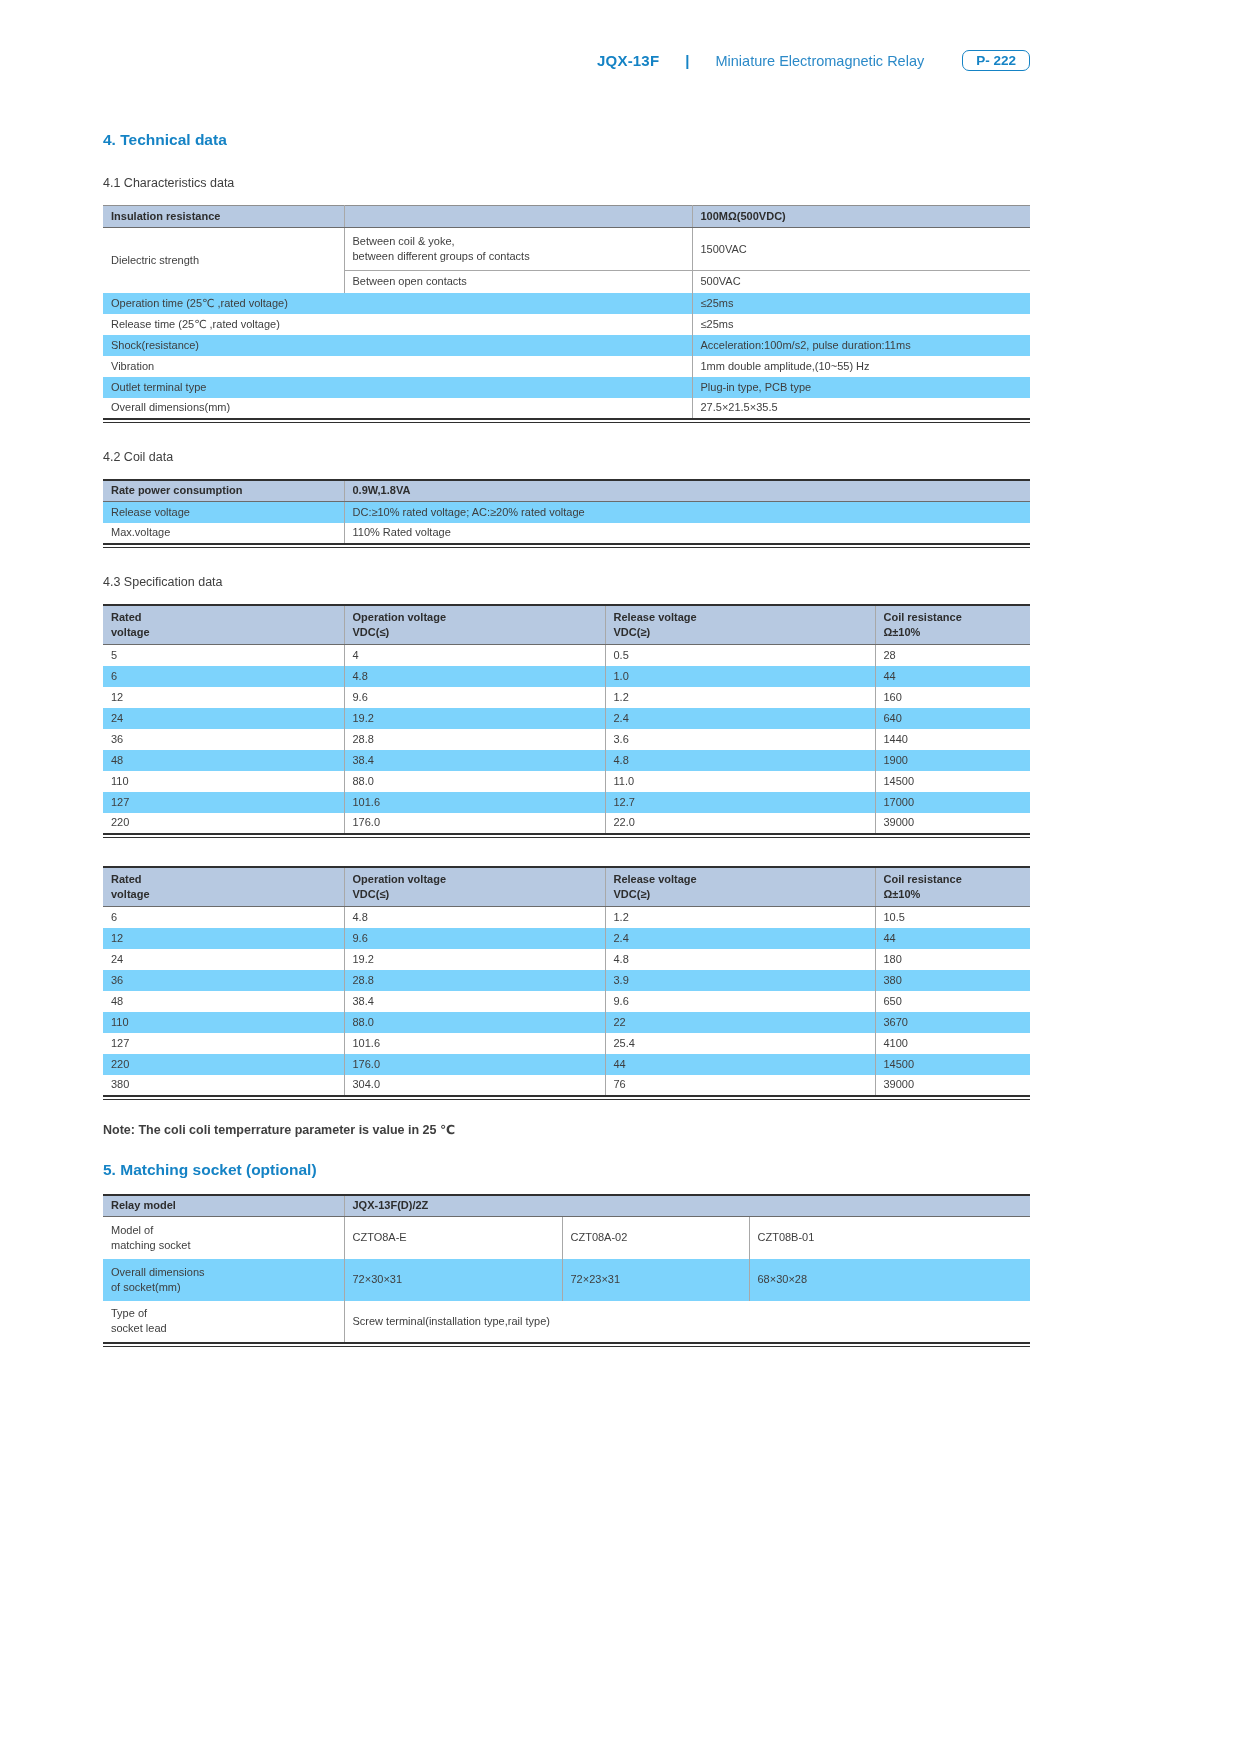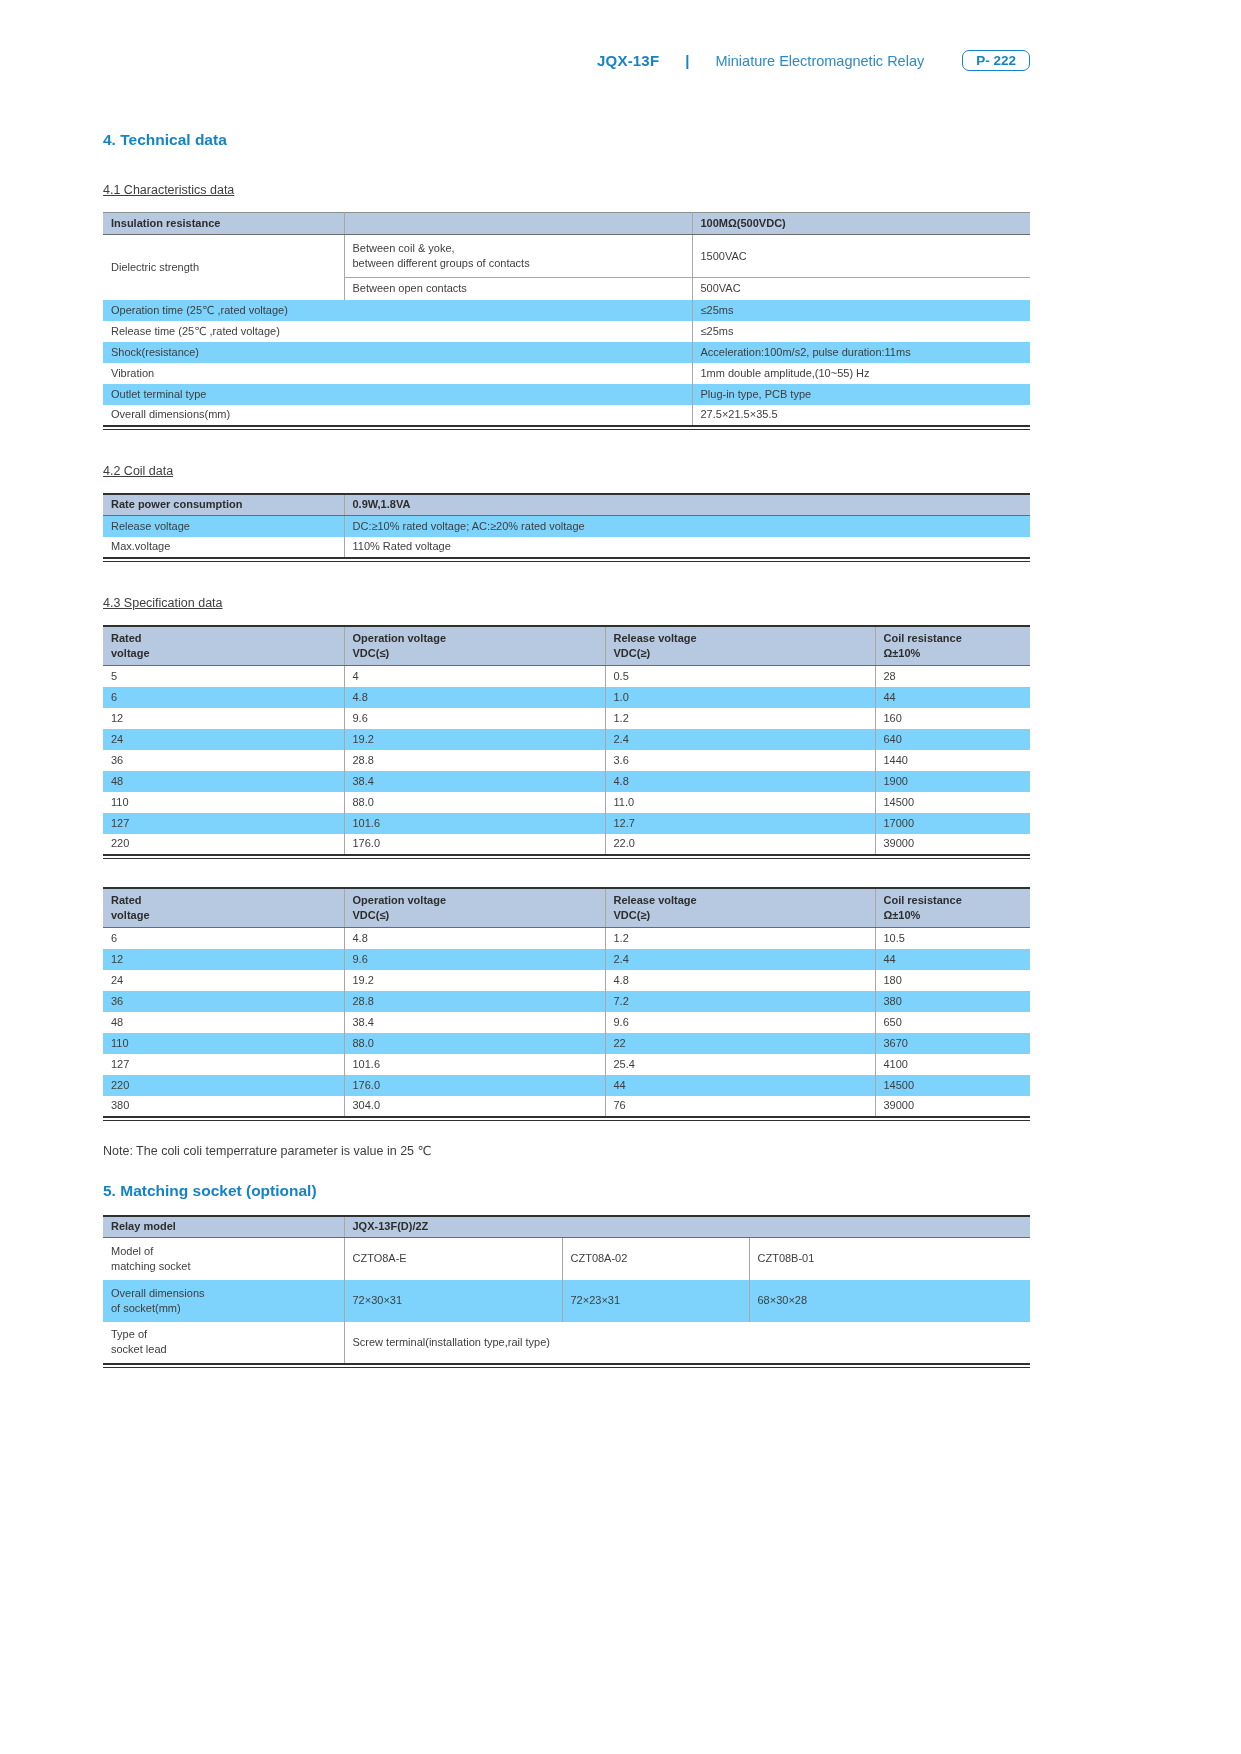--- a/index.html
+++ b/index.html
@@ -32,21 +32,21 @@
     padding:2px 13px;
     font-size:13.5px;
     font-weight:bold;
     color:#1583c5;
     white-space:nowrap;
   }
 
   
   .section-title{font-size:15.5px;font-weight:bold;color:#1583c5;margin:60px 0 0 0;}
   .section-title.s5{margin-top:24px;}
-  .sub-title{font-size:12.5px;color:#3e3e3e;margin-top:34px;text-decoration:underline;}
+  .sub-title{font-size:12.5px;color:#3e3e3e;margin-top:27px;}
 
   
   .rule-wrap{border-bottom:1px solid #2f2f2f;padding-bottom:2px;margin-top:15px;}
   table{
     border-collapse:collapse;
     width:100%;
     table-layout:fixed;
     font-size:11px;
     color:#3e3e3e;
     border-top:2px solid #303030;
@@ -63,21 +63,21 @@
     background:#b7c9e1;
     font-weight:bold;
     color:#2d2d2d;
     border-bottom:1px solid #6b6b6b;
   }
   tr.stripe td{background:#7dd3fc;}
   td.vline{border-left:1px solid #a8a8a8;}
   td.hline{border-bottom:1px solid #a8a8a8;}
   .pre{white-space:pre-line;}
 
-  .note-line{font-size:12.5px;color:#3e3e3e;margin-top:22px;}
+  .note-line{font-size:12.5px;color:#3e3e3e;margin-top:22px;font-weight:bold;}
 </style>
 </head>
 <body>
 
 <div class="page">
   <div class="content">
 
     <div class="topbar">
       <span class="doc-model">JQX-13F</span>
       <span class="doc-divider">|</span>
@@ -275,21 +275,21 @@
         </tr>
         <tr class="h21">
           <td>24</td>
           <td class="vline">19.2</td>
           <td class="vline">4.8</td>
           <td class="vline">180</td>
         </tr>
         <tr class="stripe h21">
           <td>36</td>
           <td class="vline">28.8</td>
-          <td class="vline">7.2</td>
+          <td class="vline">3.9</td>
           <td class="vline">380</td>
         </tr>
         <tr class="h21">
           <td>48</td>
           <td class="vline">38.4</td>
           <td class="vline">9.6</td>
           <td class="vline">650</td>
         </tr>
         <tr class="stripe h21">
           <td>110</td>

